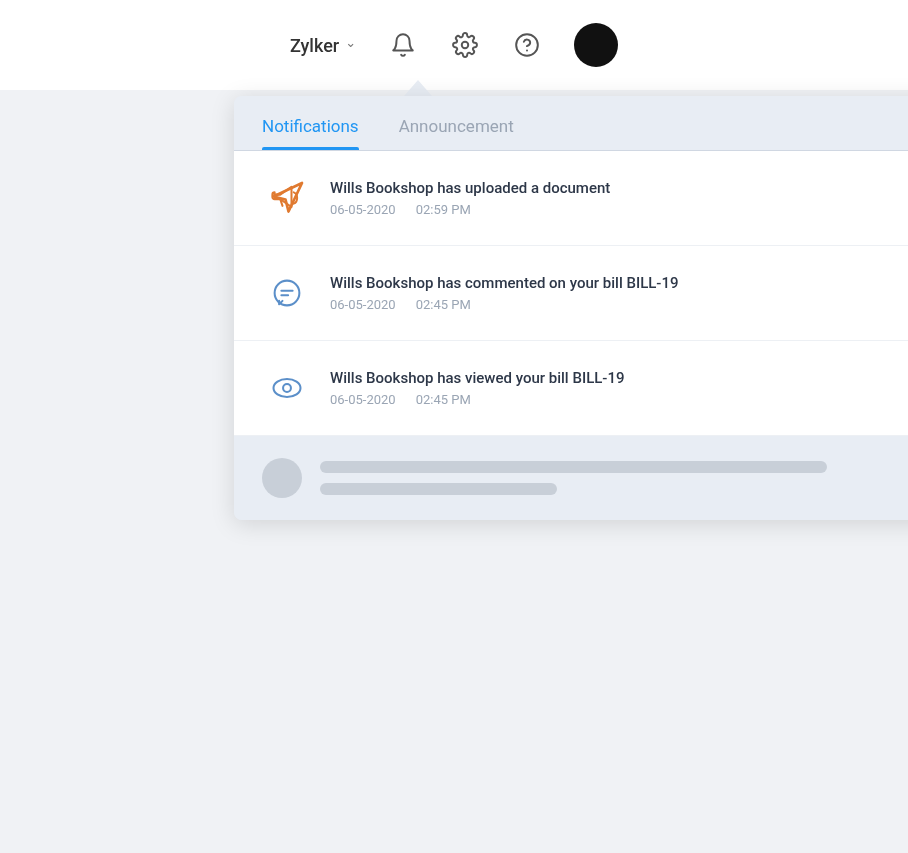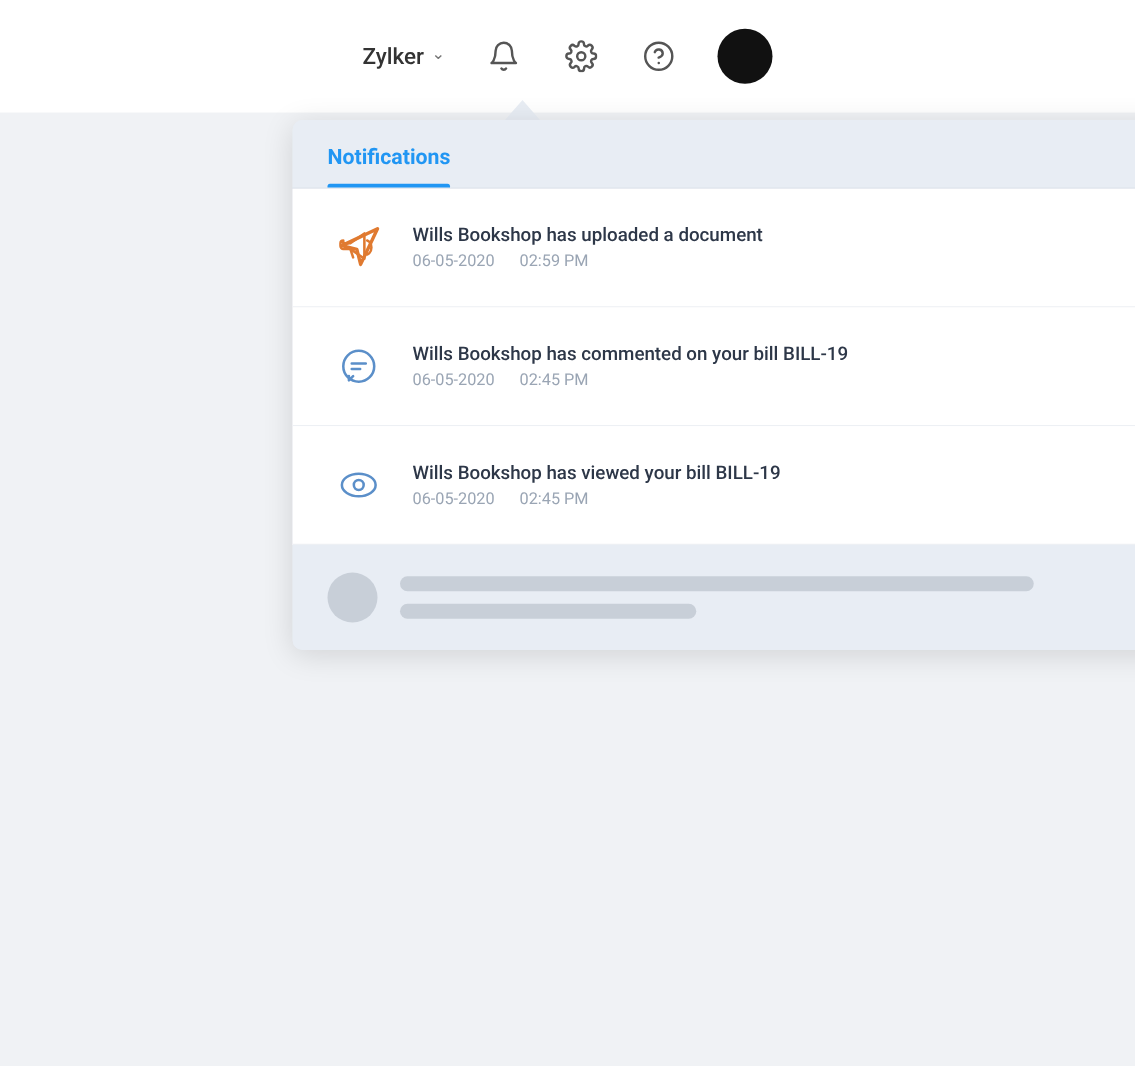--- a/index.html
+++ b/index.html
@@ -93,21 +93,21 @@
     .panel-header {
       display: flex;
       align-items: center;
       padding: 20px 28px 0 28px;
       background: #e8edf4;
       position: relative;
     }
 
     .tab {
       font-size: 17px;
-      font-weight: 700;
+      font-weight: 400;
       padding-bottom: 14px;
       cursor: pointer;
       margin-right: 40px;
       position: relative;
       text-align: center;
     }
 
     .tab.active {
       color: #2196f3;
     }
@@ -245,20 +245,23 @@
 </div>
 
 <div class="panel-wrapper">
   <div class="panel-arrow"></div>
   <div class="panel">
 
     <div class="panel-header">
       <div class="tab active">
         <span>Notifications</span>
       </div>
+      <div class="tab inactive">
+        <span>Announcement</span>
+      </div>
 
     </div>
     <div class="tab-divider"></div>
 
     <div class="notif-list">
 
       <div class="notif-item">
         <div class="notif-icon-wrap">
           <svg width="36" height="36" viewBox="0 0 24 24" fill="none" stroke="#e07a30" stroke-width="1.8" stroke-linecap="round" stroke-linejoin="round">
             <path d="M3 11l19-9-9 19-2-8-8-2z"></path>

